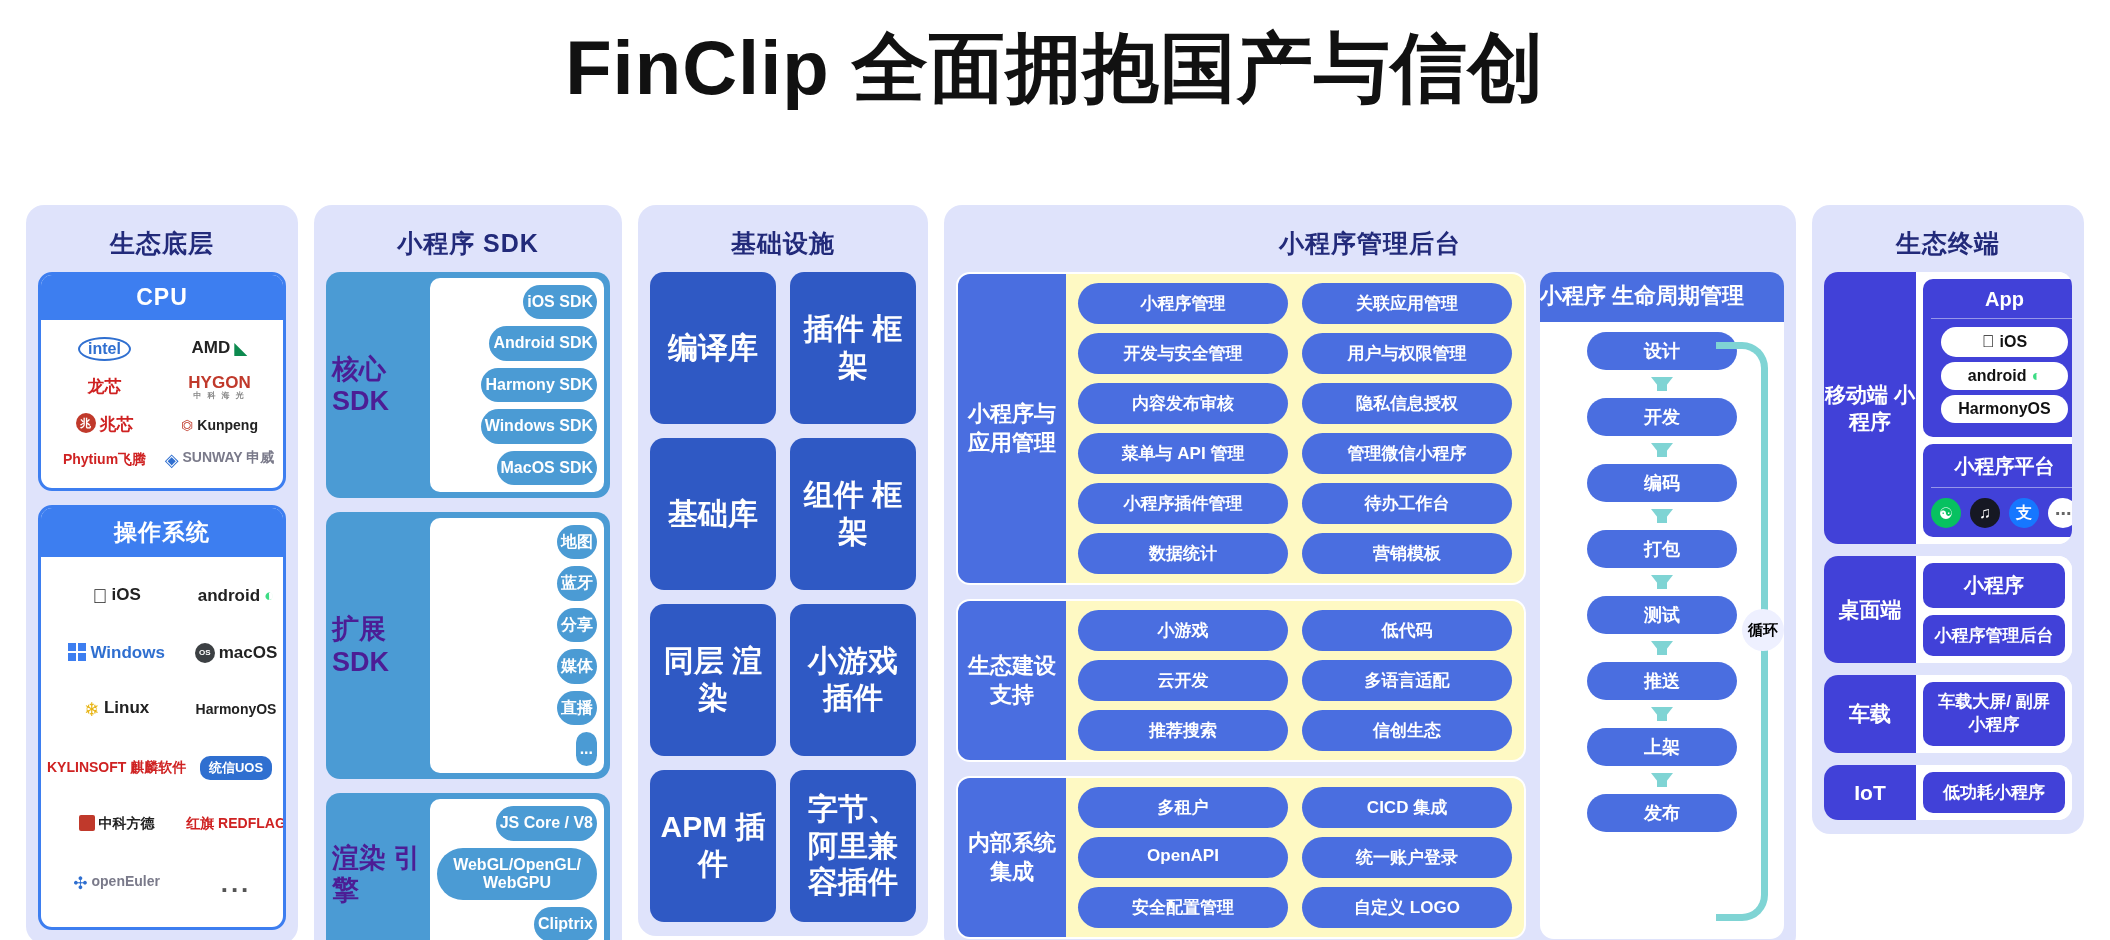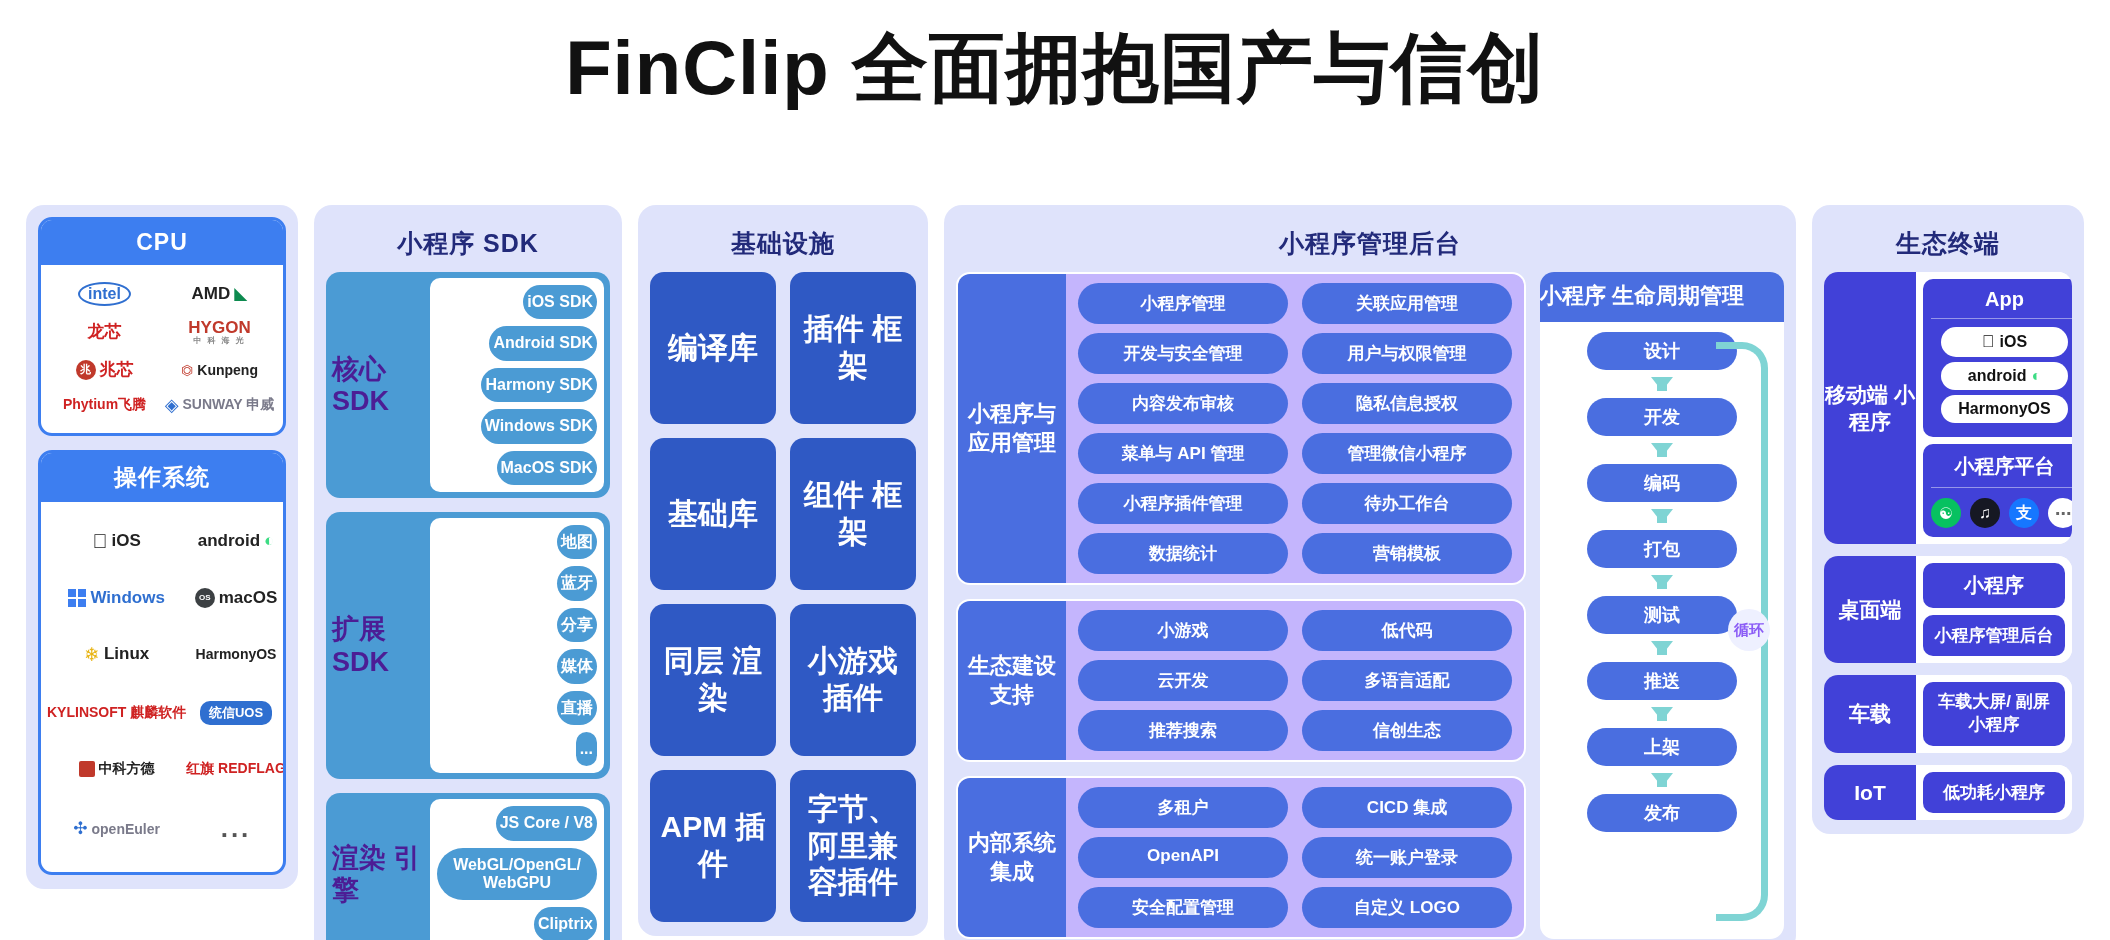--- a/index.html
+++ b/index.html
@@ -77,21 +77,20 @@
     padding: 12px 6px;
     row-gap: 4px;
   }
   .logo-grid.cpu  { height: 168px; }
   .logo-grid.os   { height: 370px; }
   .logo {
     font-size: 17px;
     font-weight: 700;
     color: #222;
     display: flex;
-    align-items: center;
     gap: 4px;
     white-space: nowrap;
   }
   .logo.red  { color: #cf2222; font-weight: 800; }
   .logo.gray { color: #7a7a8a; }
   .logo.blue { color: #2f6fd0; }
   .logo.small { font-size: 14px; }
   .logo .sub { font-size: 8px; color: #888; display:block; letter-spacing:2px; }
   .logo .stack { display: flex; flex-direction: column; align-items:center; line-height: 1.05; }
   .chip-ring {
@@ -185,21 +184,21 @@
   .grp-label {
     width: 108px; flex: 0 0 108px;
     background: #4a6ee0;
     color: #fff;
     display: flex; align-items: center; justify-content: center;
     text-align: center;
     font-size: 22px; font-weight: 800; line-height: 1.3;
   }
   .grp-items {
     flex: 1 1 auto;
-    background: #c4b5fd;
+    background: #fef9c3;
     padding: 9px 12px;
     display: grid;
     grid-template-columns: 1fr 1fr;
     gap: 9px 14px;
   }
   .bpill {
     background: #4a6ee0;
     color: #fff;
     border-radius: 999px;
     text-align: center;
@@ -253,26 +252,26 @@
   .loop {
     position: absolute;
     right: 16px; top: 20px; bottom: 18px;
     width: 52px;
     border: 7px solid #7fd4d4;
     border-left: none;
     border-radius: 0 26px 26px 0;
   }
   .loop-label {
     position: absolute;
-    right: 14px; top: 50%; transform: translateY(-50%);
+    right: 0; top: 50%; transform: translateY(-50%);
     background: #eef0ff;
     border-radius: 50%;
     width: 42px; height: 42px;
     display: flex; align-items: center; justify-content: center;
-    font-size: 15px; font-weight: 800; color: #8b5cf6;
+    font-size: 15px; font-weight: 800; color: #000000;
     line-height: 1.05; text-align: center;
   }
 
   
   .term-group {
     display: flex;
     background: #ffffff;
     border-radius: 14px;
     margin-bottom: 12px;
     overflow: hidden;
@@ -314,20 +313,21 @@
 </head>
 <body>
 
 <div class="page">
 
   <div class="title">FinClip 全面拥抱国产与信创</div>
 
   <div class="columns">
 
     <div class="panel col-eco">
+      <div class="panel-title">生态底层</div>
 
       <div class="card-block">
         <div class="card-head">CPU</div>
         <div class="logo-grid cpu">
           <div class="logo">
               <span class="chip-ring">intel</span>
             </div>
           <div class="logo">
               <span>AMD</span>
               <span style="color:#0d8a4f">◣</span>

